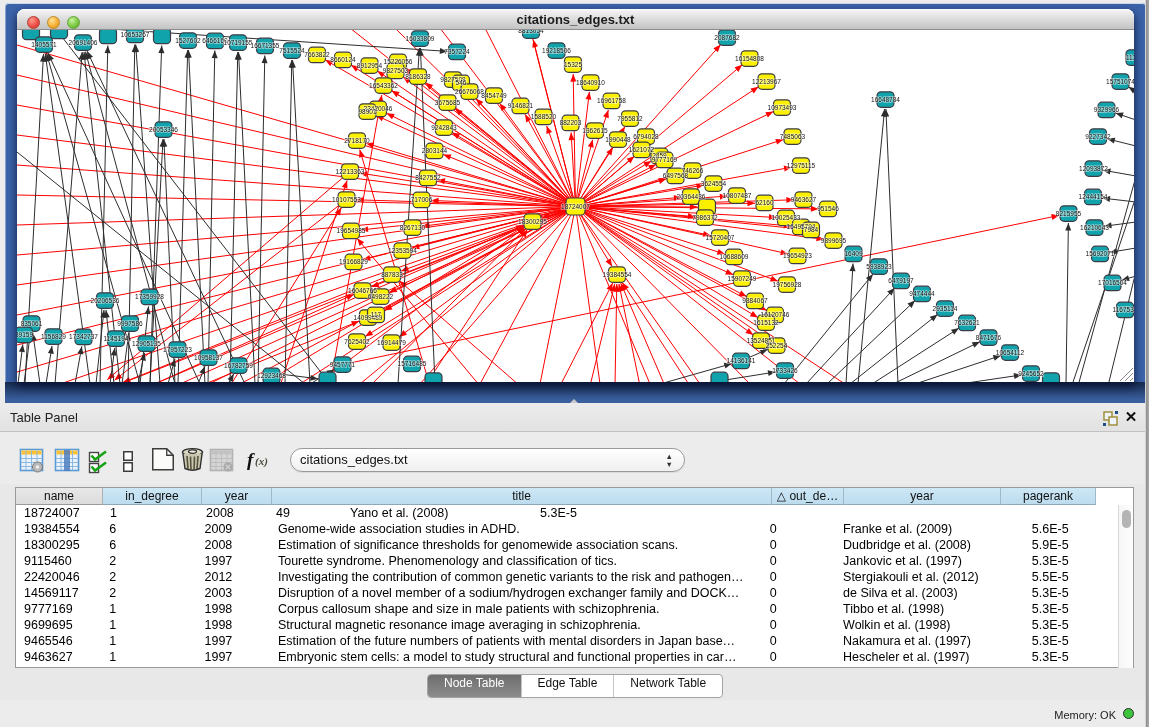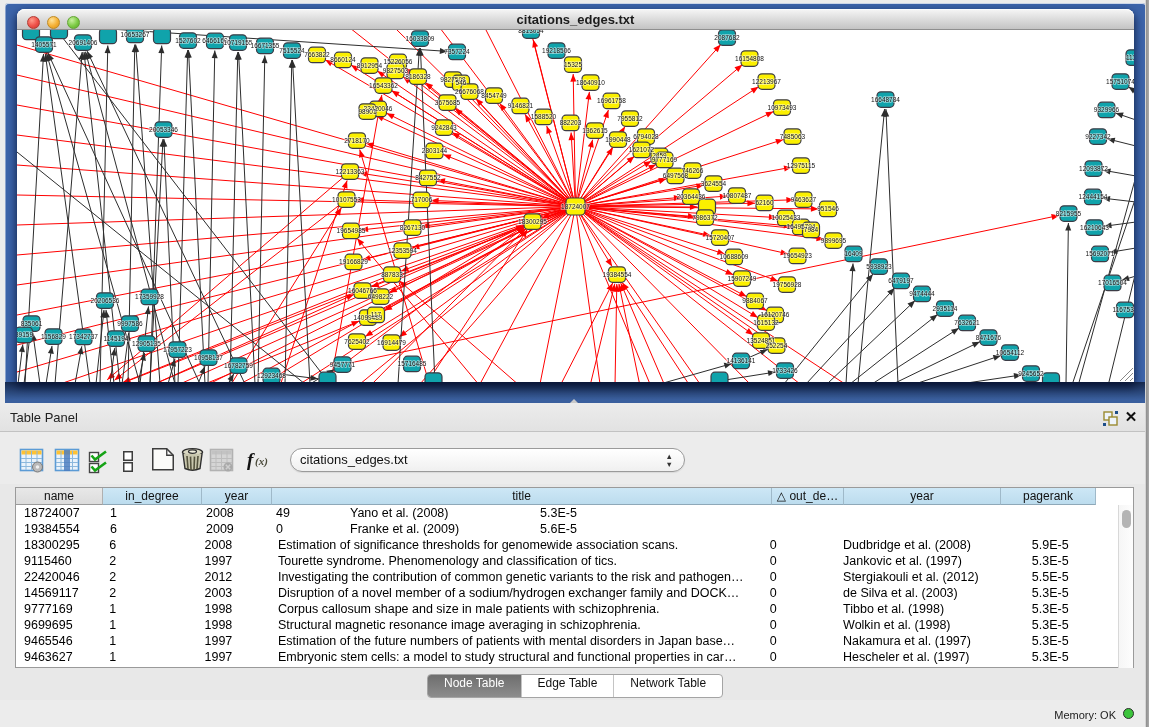--- a/index.html
+++ b/index.html
@@ -831,20 +831,21 @@
           <div class="c1">1</div>
           <div class="c2">2008</div>
           <div class="c4">49</div>
           <div class="c5">Yano et al. (2008)</div>
           <div class="c6">5.3E-5</div>
         </div>
 <div class="tr">
           <div class="c0">19384554</div>
           <div class="c1">6</div>
           <div class="c2">2009</div>
+          <div class="c3">Genome-wide association studies in ADHD.</div>
           <div class="c4">0</div>
           <div class="c5">Franke et al. (2009)</div>
           <div class="c6">5.6E-5</div>
         </div>
 <div class="tr">
           <div class="c0">18300295</div>
           <div class="c1">6</div>
           <div class="c2">2008</div>
           <div class="c3">Estimation of significance thresholds for genomewide association scans.</div>
           <div class="c4">0</div>

